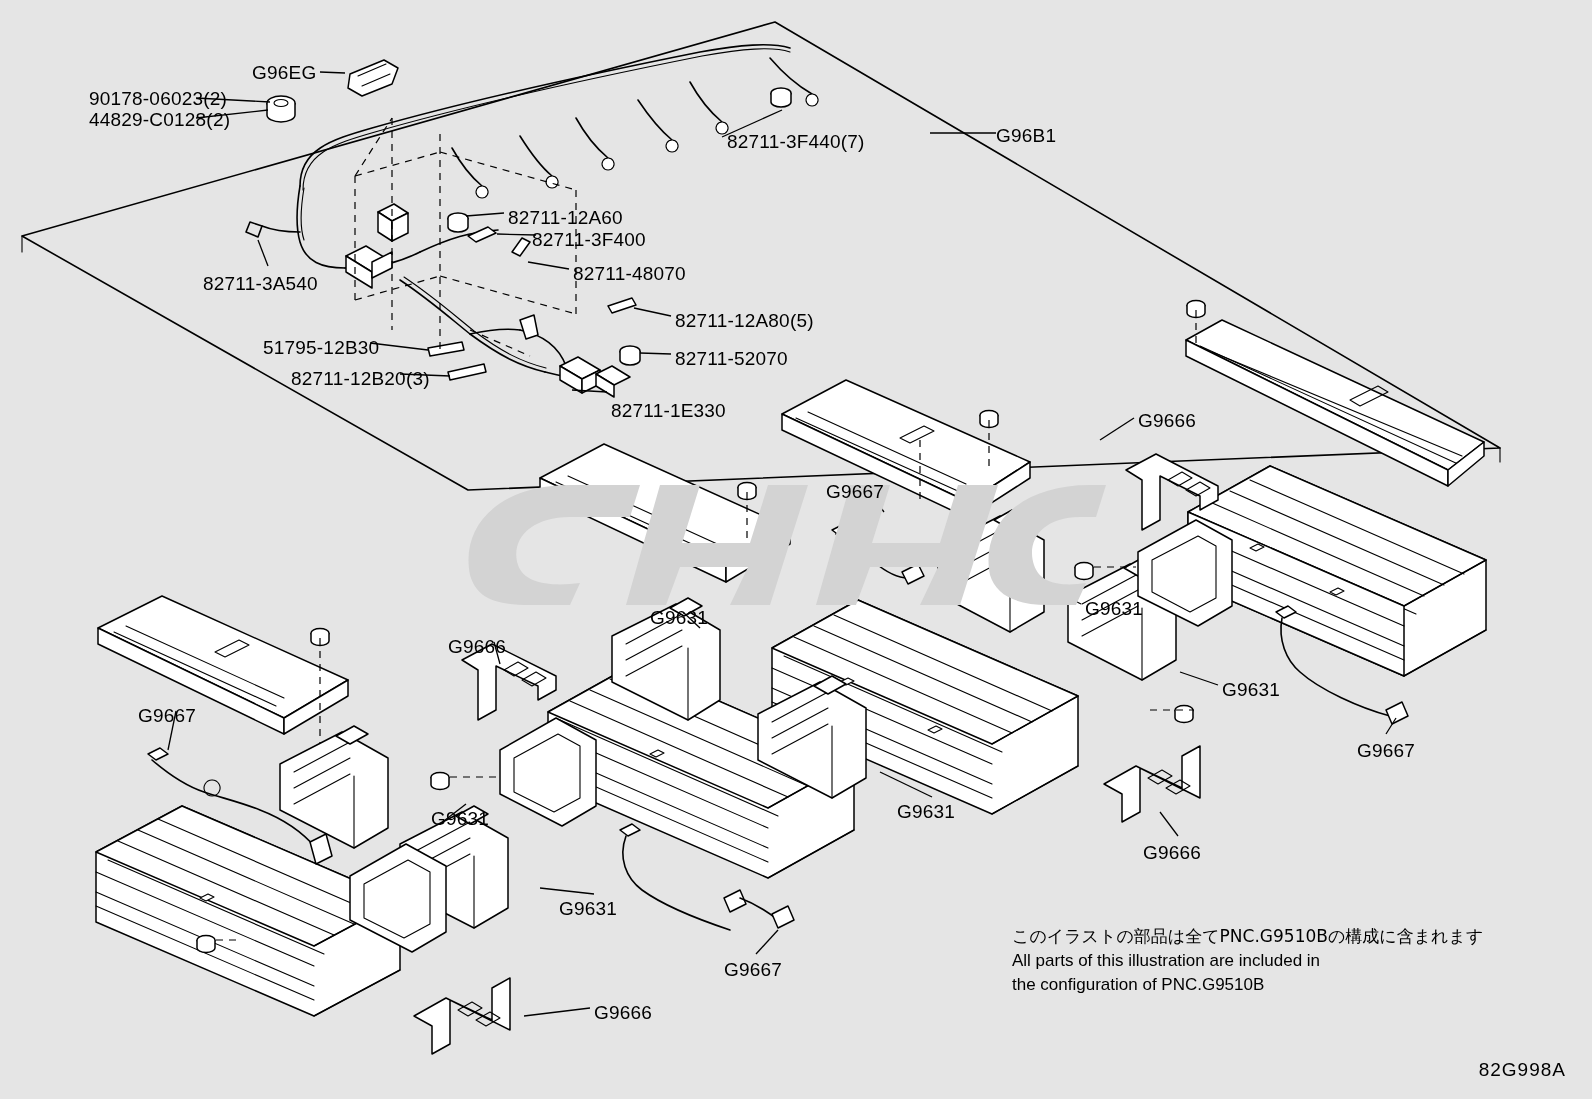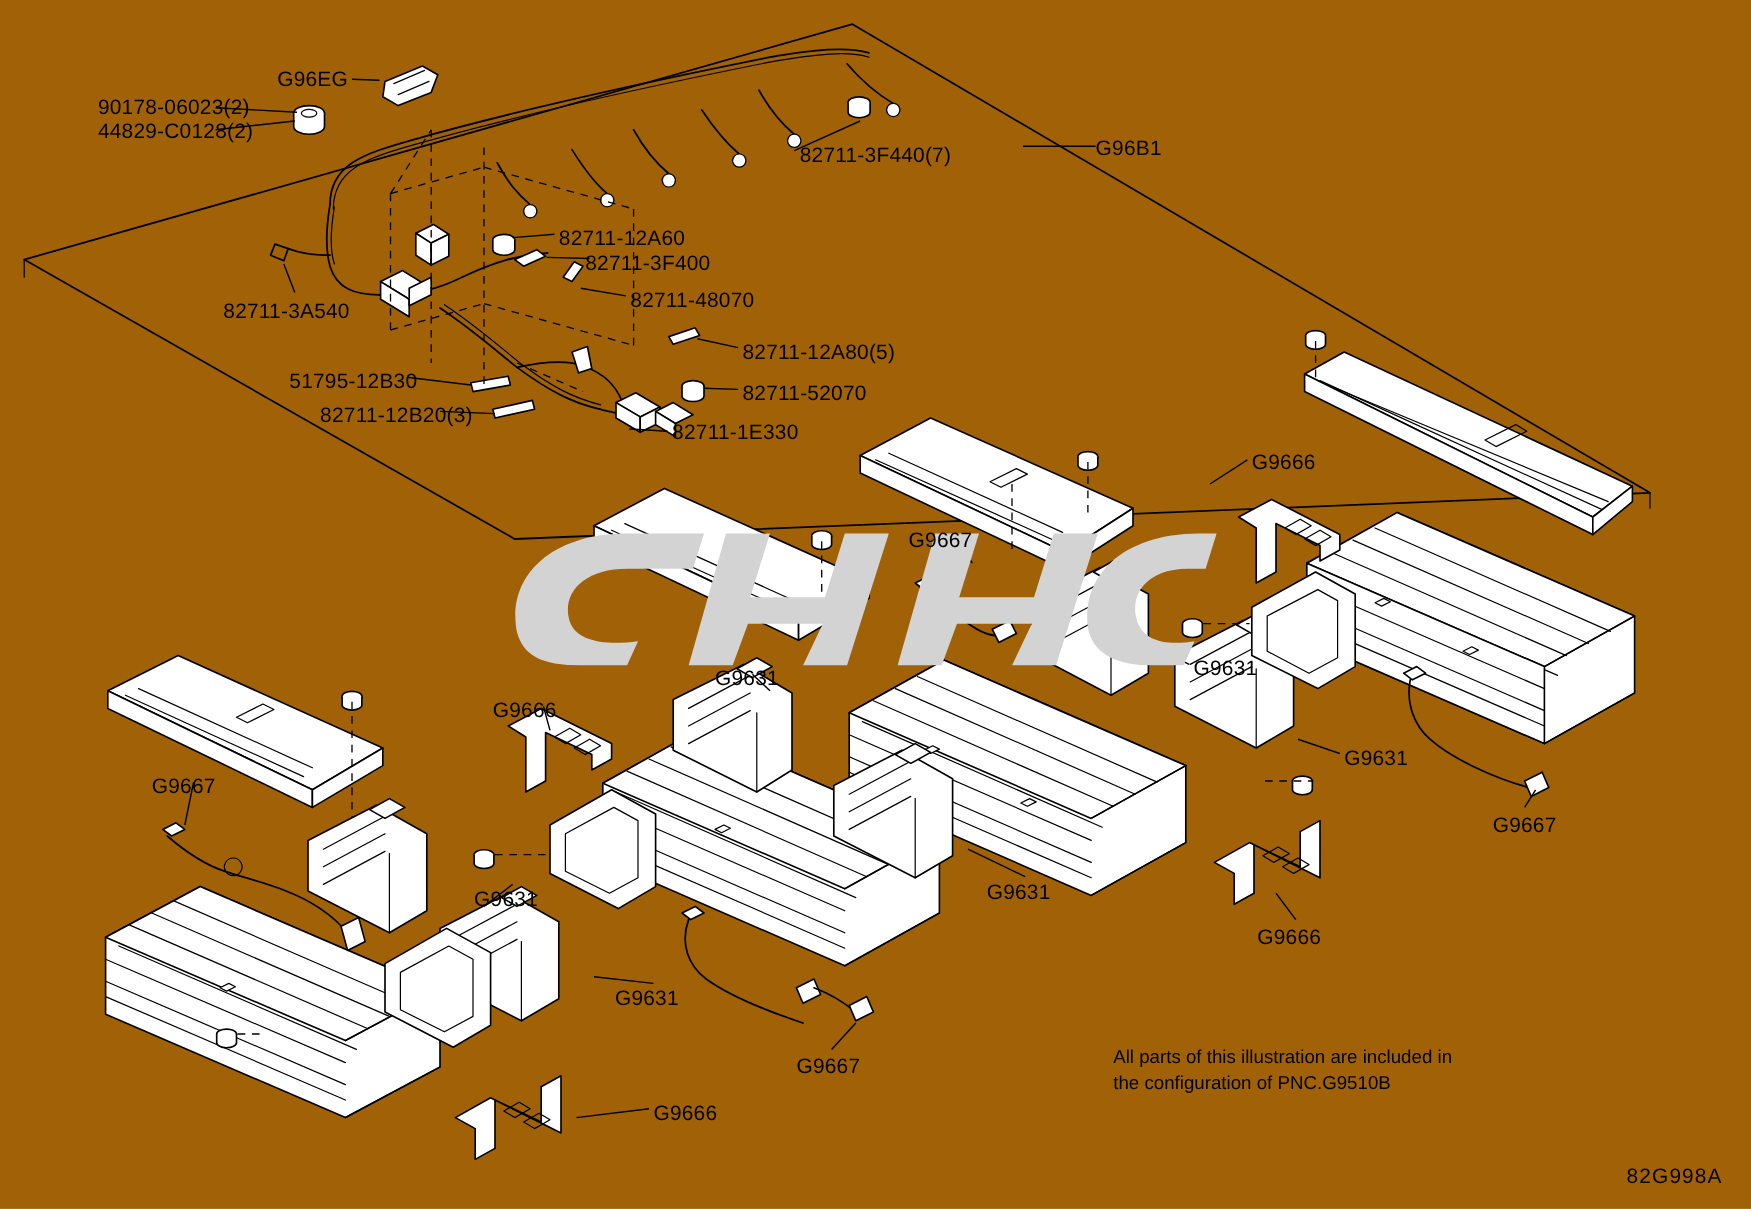--- a/index.html
+++ b/index.html
@@ -7,21 +7,21 @@
     padding: 0;
     background: #ffffff;
   }
   body {
     font-family: "Liberation Sans", sans-serif;
   }
   #sheet {
     position: relative;
     width: 1592px;
     height: 1099px;
-    background: #a16207;
+    background: #e5e5e5;
     overflow: hidden;
   }
   #svgroot {
     position: absolute;
     left: 0;
     top: 0;
     width: 1592px;
     height: 1099px;
   }
   .lbl {
@@ -491,33 +491,34 @@
   <div class="lbl" style="left:727px; top:131px;">82711-3F440(7)</div>
   <div class="lbl" style="left:996px;top:125px;">G96B1</div>
   <div class="lbl" style="left:508px; top:207px;">82711-12A60</div>
   <div class="lbl" style="left:532px; top:229px;">82711-3F400</div>
   <div class="lbl" style="left:573px; top:263px;">82711-48070</div>
   <div class="lbl" style="left:203px; top:273px;text-align:center;">82711-3A540</div>
   <div class="lbl" style="left:675px; top:310px;">82711-12A80(5)</div>
   <div class="lbl" style="left:263px; top:337px;">51795-12B30</div>
   <div class="lbl" style="left:675px; top:348px;">82711-52070</div>
   <div class="lbl" style="left:291px; top:368px;">82711-12B20(3)</div>
-  <div class="lbl" style="left:611px; top:383px;">82711-1E330</div>
+  <div class="lbl" style="left:611px; top:400px;">82711-1E330</div>
   <div class="lbl" style="left:1138px;top:410px;">G9666</div>
   <div class="lbl" style="left:826px; top:481px;">G9667</div>
   <div class="lbl" style="left:1085px;top:598px;">G9631</div>
   <div class="lbl" style="left:650px; top:607px;">G9631</div>
   <div class="lbl" style="left:448px; top:636px;">G9666</div>
   <div class="lbl" style="left:1222px;top:679px;">G9631</div>
   <div class="lbl" style="left:138px; top:705px;">G9667</div>
   <div class="lbl" style="left:1357px;top:740px;">G9667</div>
   <div class="lbl" style="left:897px; top:801px;">G9631</div>
   <div class="lbl" style="left:431px; top:808px;">G9631</div>
   <div class="lbl" style="left:1143px;top:842px;">G9666</div>
   <div class="lbl" style="left:559px; top:898px;">G9631</div>
   <div class="lbl" style="left:724px; top:959px;">G9667</div>
   <div class="lbl" style="left:594px; top:1002px;">G9666</div>
 
+  <div class="jp" style="left:1012px; top:925px;">このイラストの部品は全てPNC.G9510Bの構成に含まれます</div>
   <div class="en" style="left:1012px; top:950px;">All parts of this illustration are included in</div>
   <div class="en" style="left:1012px; top:974px;">the configuration of PNC.G9510B</div>
 
   <div class="code">82G998A</div>
 </div>
 
 </body></html>

